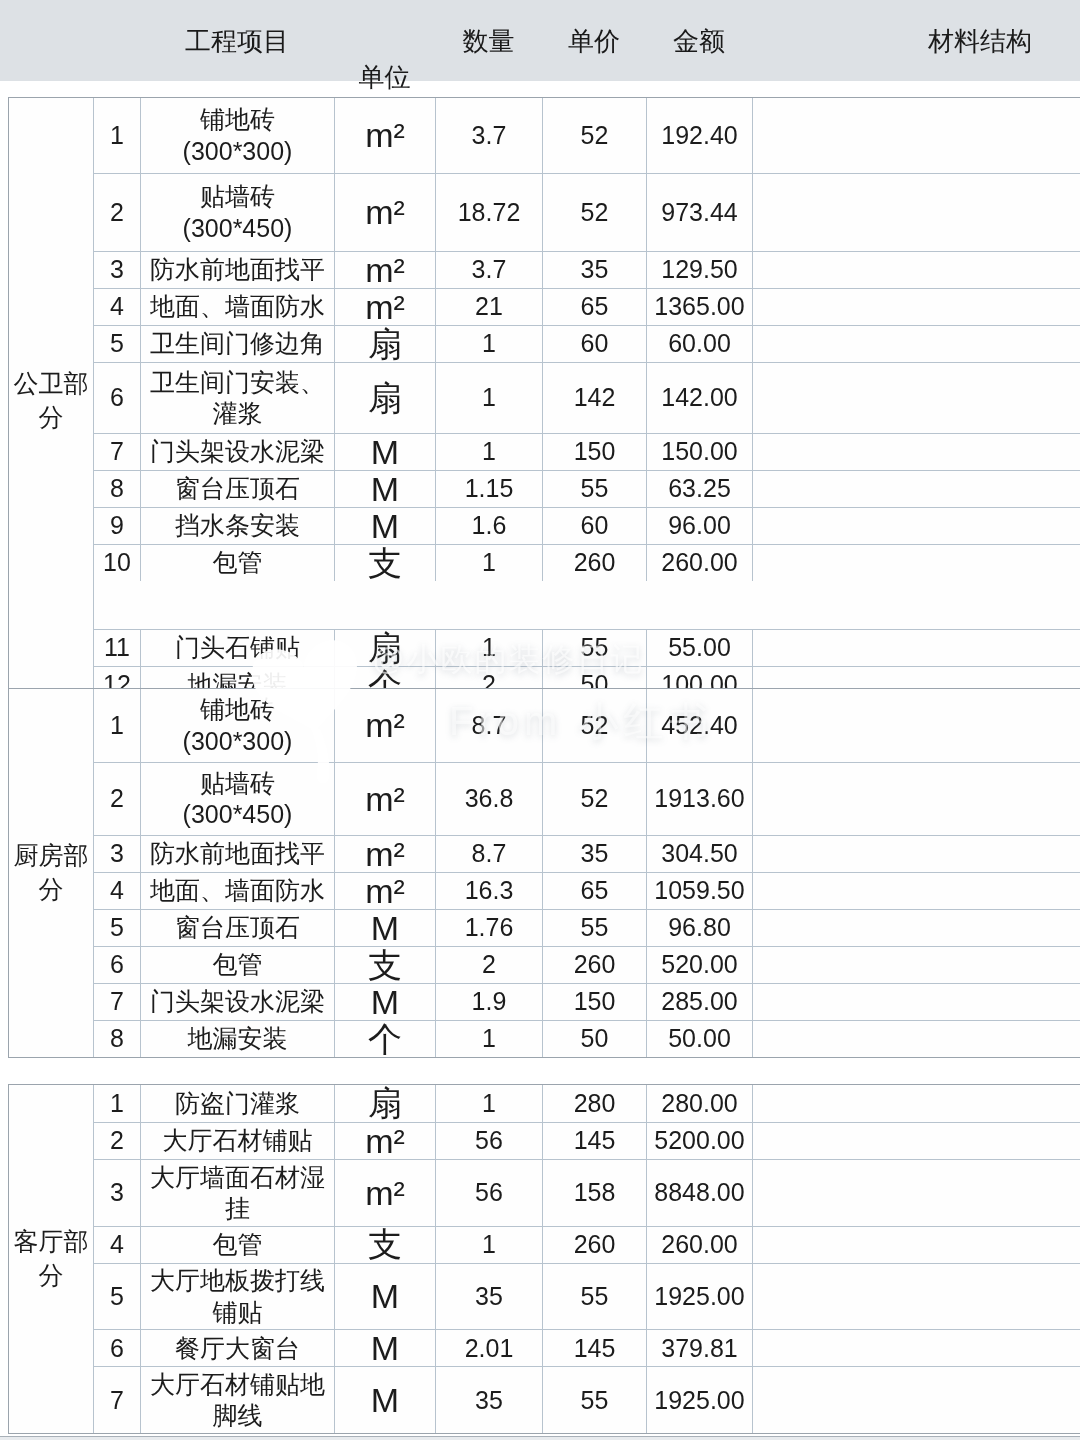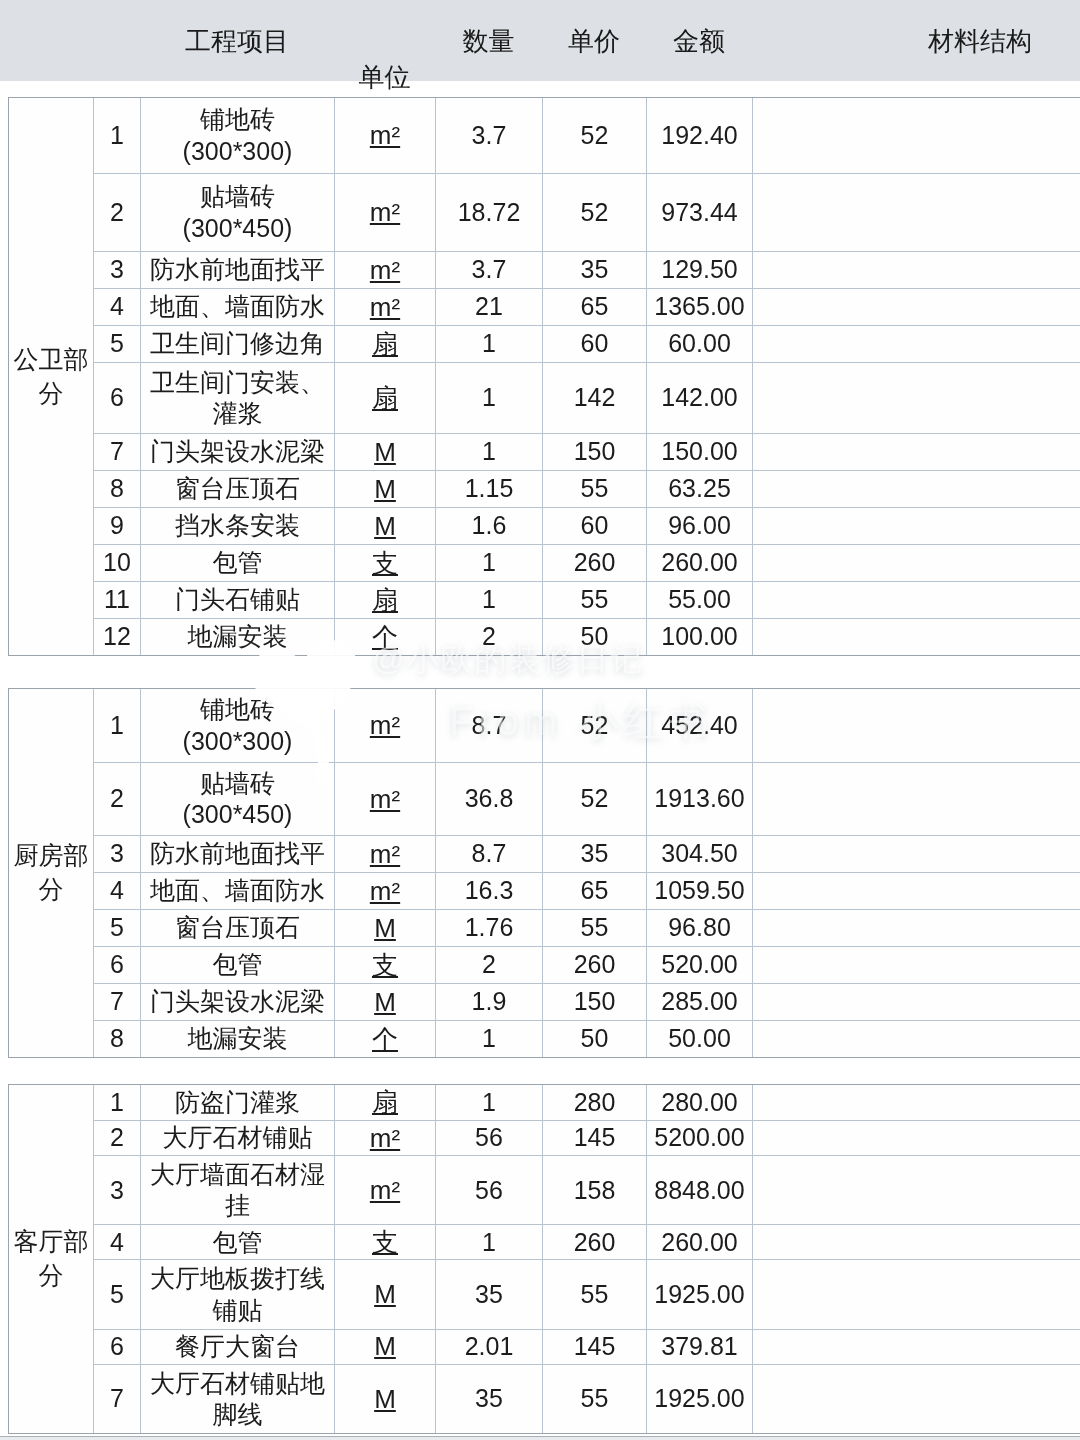--- a/index.html
+++ b/index.html
@@ -59,21 +59,21 @@
     border-right: 1px solid #b7c3ce;
     display: flex; align-items: center; justify-content: center;
     text-align: center;
     white-space: pre-line;
     font-size: 25px;
     line-height: 1.25;
     overflow: hidden;
     padding: 0 3px;
   }
   .cell.material { border-right: none; }
-  .cell.unit { font-size: 26px; text-decoration: underline; }
+  .cell.unit { font-size: 34px; }
   
   .watermark { position: absolute; z-index: 10; pointer-events: none; }
   .wm-text1 {
     left: 372px; top: 638px;
     font-size: 32px; letter-spacing: 2px;
     color: rgba(255,255,255,0.62);
     text-shadow: 0 2px 6px rgba(125,135,148,0.30);
     white-space: nowrap;
   }
   .wm-text2 {
@@ -191,21 +191,21 @@
   </div>
         <div class="row" style="height: 37px;">
     <div class="cell no">10</div>
     <div class="cell item">包管</div>
     <div class="cell unit">支</div>
     <div class="cell qty">1</div>
     <div class="cell price">260</div>
     <div class="cell amount">260.00</div>
     <div class="cell material"></div>
   </div>
-        <div class="row" style="height: 37px;">
+        <div class="row" style="height: 37px; margin-top: 48px;">
     <div class="cell no">11</div>
     <div class="cell item">门头石铺贴</div>
     <div class="cell unit">扇</div>
     <div class="cell qty">1</div>
     <div class="cell price">55</div>
     <div class="cell amount">55.00</div>
     <div class="cell material"></div>
   </div>
         <div class="row" style="height: 37px;">
     <div class="cell no">12</div>

